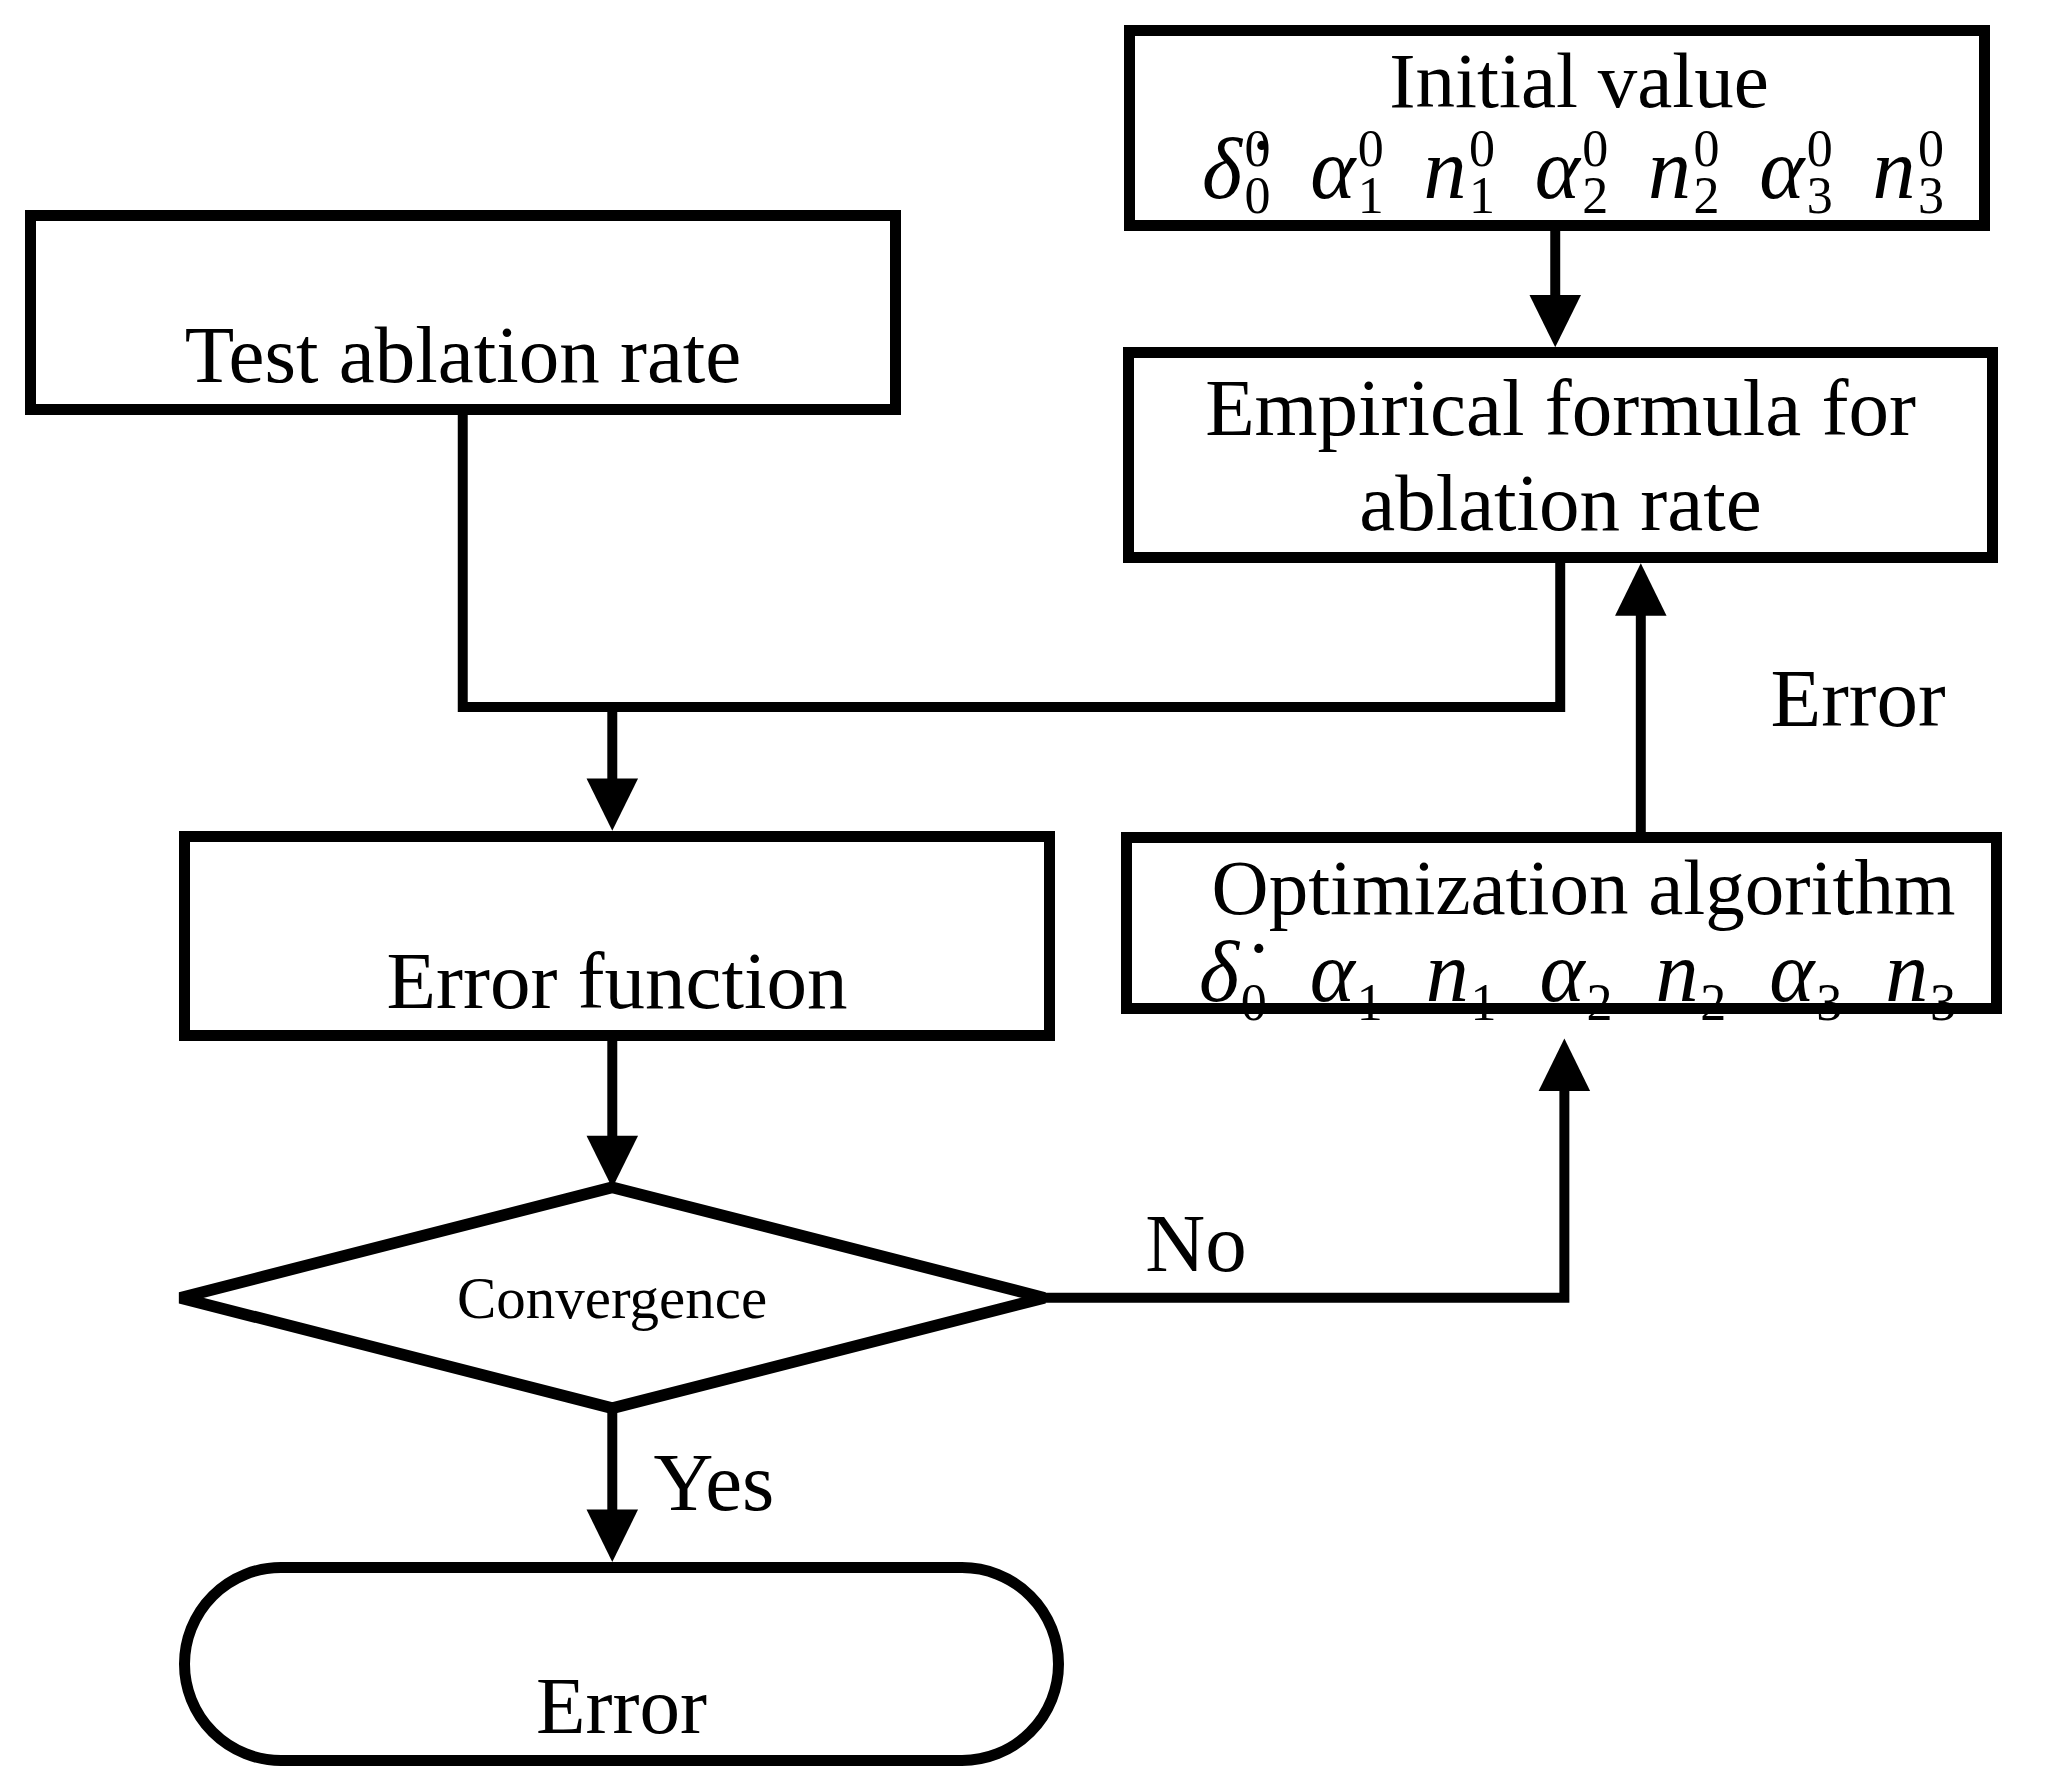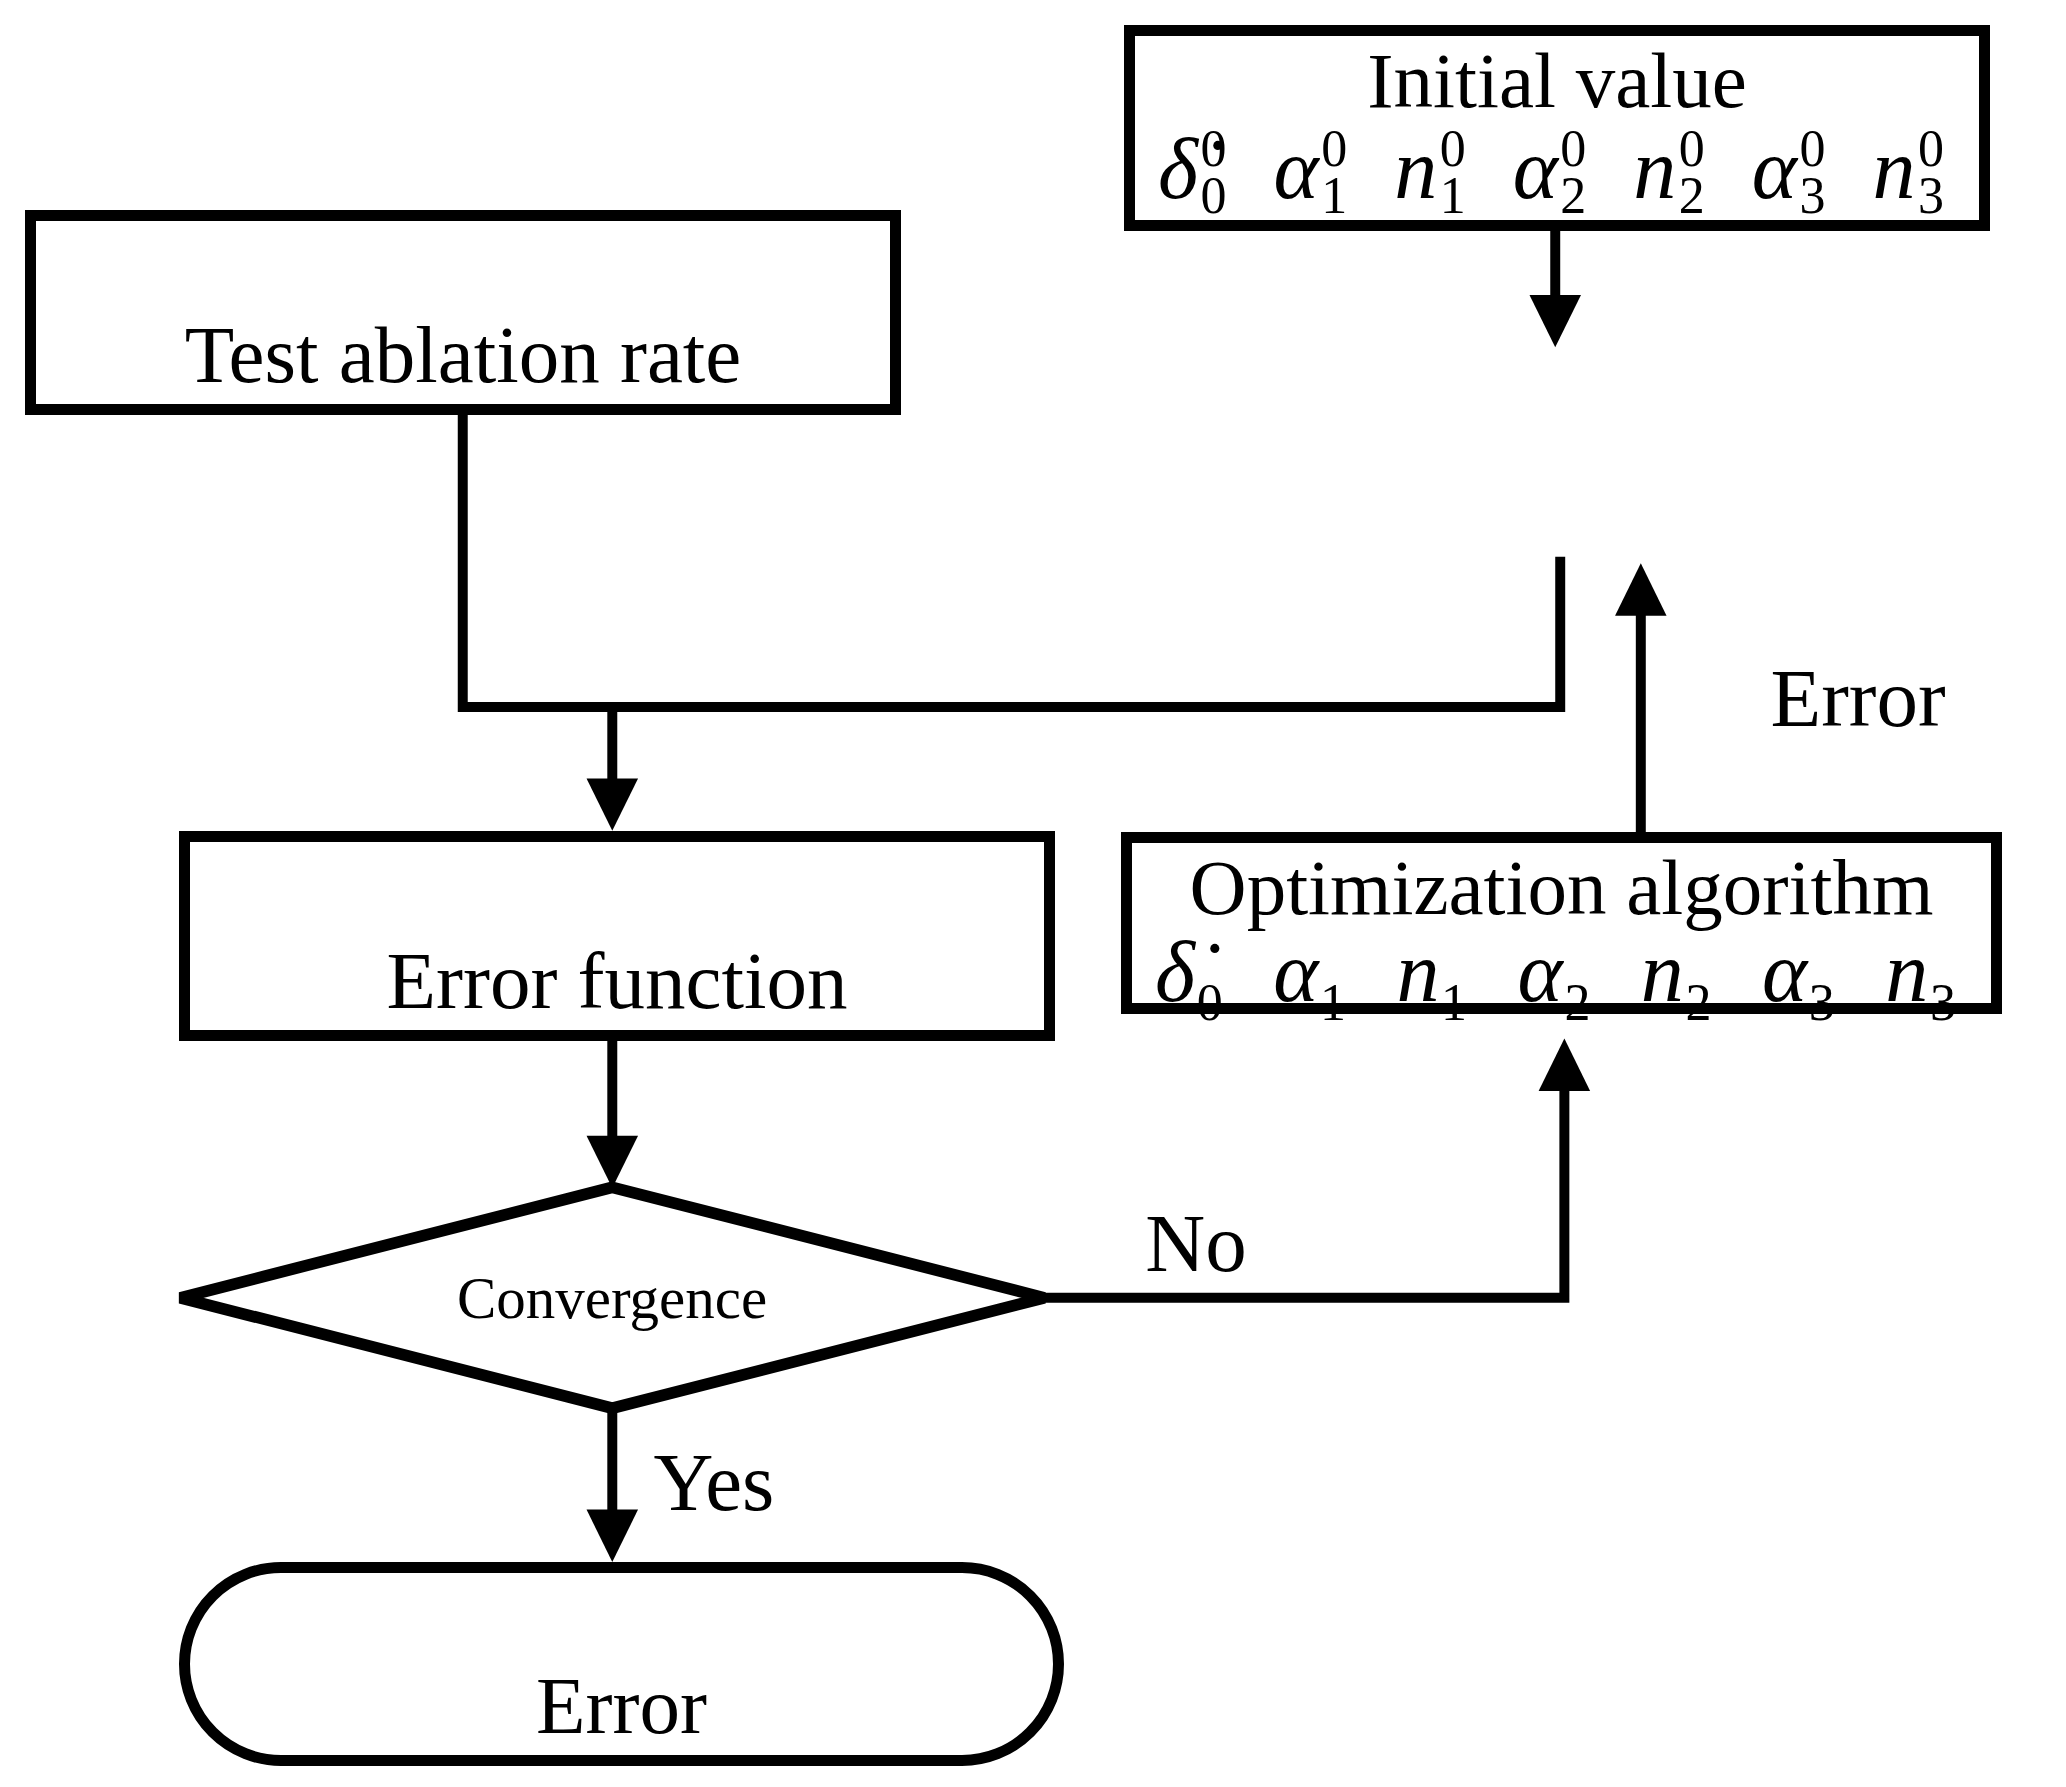--- a/index.html
+++ b/index.html
@@ -35,20 +35,21 @@
   .node-label {
     font-size: 81px;
     line-height: 1.18;
     white-space: nowrap;
   }
   .two-line .node-label { white-space: normal; }
   .col {
     flex-direction: column;
     justify-content: flex-start;
     align-items: stretch;
+    padding-left: 44px;
   }
   .col .node-title {
     font-size: 79px;
     line-height: 1.02;
     padding-top: 5px;
     text-align: center;
     white-space: nowrap;
   }
   .symbol-row {
     display: flex;
@@ -183,20 +184,26 @@
             <span>3</span>
           </span>
         </span>
     </div>
   </div>
 
   <div class="node" style="left:25px; top:210px; width:876px; height:205px;">
     <div class="node-label">Test ablation rate</div>
   </div>
 
+  <div class="node two-line" style="left:1123px; top:347px; width:875px; height:216px;">
+    <div class="node-label">
+      <div>Empirical formula for</div>
+      <div>ablation rate</div>
+    </div>
+  </div>
 
   <div class="node" style="left:179px; top:831px; width:876px; height:210px;">
     <div class="node-label">Error function</div>
   </div>
 
   <div class="node col" style="left:1121px; top:832px; width:881px; height:182px;">
     <div class="node-title">Optimization algorithm</div>
     <div class="symbol-row">
       <span class="sym">
           <span class="sym-base">δ̇</span>

